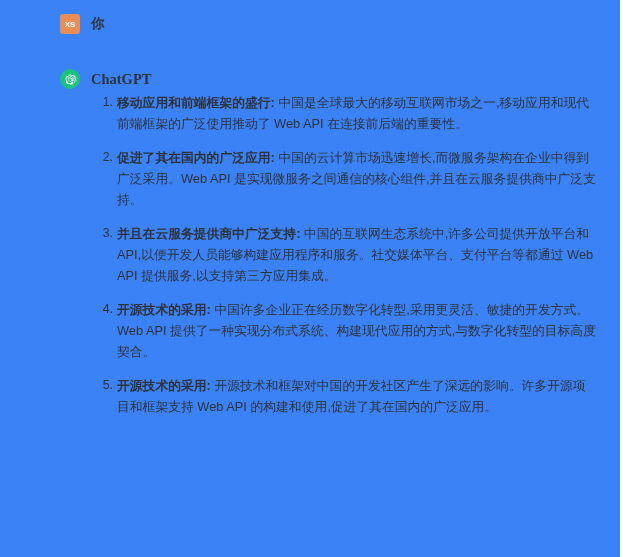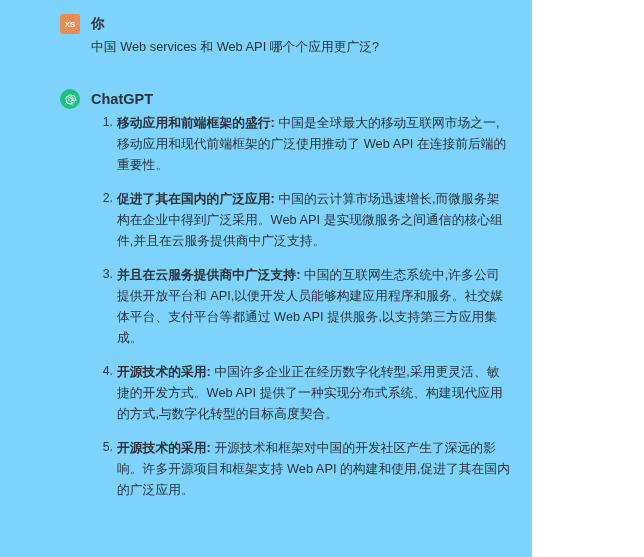--- a/index.html
+++ b/index.html
@@ -8,25 +8,25 @@
   }
   body {
     width: 644px;
     height: 557px;
     background: #ffffff;
     font-family: "Liberation Sans", sans-serif;
     color: #2d333a;
     overflow: hidden;
   }
   .conversation {
-    width: 532px;
+    width: 620px;
     height: 557px;
     box-sizing: border-box;
     padding: 14px 0 0 0;
-    background: #7dd3fc;
+    background: #3b82f6;
     position: relative;
   }
   .message {
     display: flex;
     align-items: flex-start;
     padding: 0 22px 0 60px;
     position: relative;
     margin-bottom: 26px;
   }
   .avatar {
@@ -58,20 +58,21 @@
   }
   .author {
     font-weight: bold;
     font-size: 13.5px;
     color: #2d333a;
     line-height: 20px;
     margin-bottom: 3px;
   }
   .assistant .author {
     font-size: 14.5px;
+    font-family: Liberation Serif, serif;
   }
   .para {
     font-size: 12.8px;
     line-height: 21px;
     color: #2d333a;
     margin: 0 0 2px 0;
   }
   .user-text {
     font-size: 12.8px;
     line-height: 20px;
@@ -117,21 +118,20 @@
 <body>
 
 <div class="conversation">
 
   <div class="message user">
     <div class="avatar user">
       <span>XS</span>
     </div>
     <div class="msg-body">
       <div class="author">你</div>
-      <div class="user-text">中国 Web services 和 Web API 哪个个应用更广泛?</div>
     </div>
   </div>
 
   <div class="message assistant" style="margin-top:32px;">
     <div class="avatar assistant">
       <svg width="13" height="13" viewBox="0 0 24 24" aria-hidden="true">
         <path d="M12 2.6c-1.9 0-3.6 1-4.5 2.6-1.9.1-3.5 1.3-4.3 3-0.9 1.8-.6 3.9.6 5.4-.6 1.8-.2 3.8 1.1 5.2 1.3 1.4 3.3 1.9 5.1 1.3 1.1 1.3 2.8 2 4.5 1.8 1.9-.2 3.5-1.4 4.2-3.1 1.8-.3 3.3-1.6 3.9-3.4.6-1.8.1-3.8-1.2-5.1.4-1.8-.1-3.7-1.5-5-1.3-1.2-3.2-1.7-5-1.2C14 3.2 13 2.6 12 2.6zm0 1.7c.9 0 1.8.4 2.4 1l-4 2.3c-.4.2-.6.6-.6 1v4.7l-1.6-.9V8.1c0-2.1 1.7-3.8 3.8-3.8zm4.6 1.9c1.3.1 2.5.8 3.1 2 .5.9.6 1.9.3 2.8-.1-.1-.2-.1-.3-.2l-4-2.3c-.4-.2-.8-.2-1.2 0l-4.1 2.4v-1.9l4-2.3c.7-.4 1.4-.6 2.2-.5zm-9.6 1.2v4.7c0 .4.2.8.6 1l4.1 2.3-1.6 1-4-2.3c-1.8-1-2.4-3.3-1.4-5.1.5-.7 1.3-1.3 2.3-1.6zm9.1 2.1l4 2.3c1.8 1 2.4 3.3 1.4 5.1-.5.8-1.3 1.4-2.2 1.6v-4.7c0-.4-.2-.8-.6-1L14.6 10l1.5-.5zM12 10.4l2 1.1v2.3L12 15l-2-1.2v-2.3l2-1.1zm4.6 2.8l1.6.9v4.6c0 2.1-1.7 3.8-3.8 3.8-.9 0-1.8-.3-2.4-.9l4-2.3c.4-.2.6-.6.6-1v-5.1zm-9.8 1l4 2.3c.4.2.8.2 1.2 0l4.1-2.3v1.8l-4 2.3c-1.8 1-4 .4-5.1-1.4-.4-.8-.5-1.7-.2-2.7z" fill="#ffffff"></path>
       </svg>
     </div>
     <div class="msg-body">

